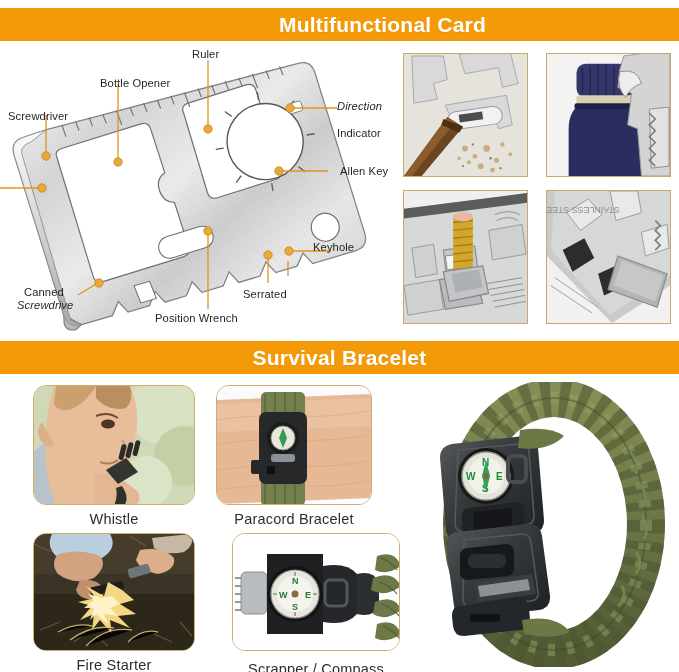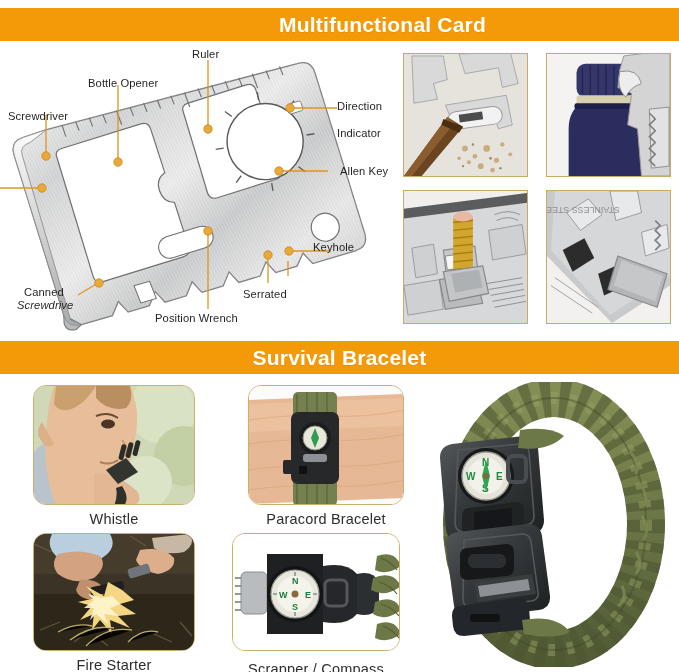--- a/index.html
+++ b/index.html
@@ -223,23 +223,23 @@
         <circle cx="279" cy="138" r="4.2"></circle>
         <circle cx="289" cy="218" r="4.2"></circle>
         <circle cx="268" cy="222" r="4.2"></circle>
         <circle cx="208" cy="198" r="4.2"></circle>
         <circle cx="99" cy="250" r="4.2"></circle>
         <circle cx="42" cy="155" r="4.2"></circle>
       </g>
     </svg>
 
     <span class="lbl" style="left:8px;  top:77px;">Screwdriver</span>
-    <span class="lbl" style="left:88px; top:44px;">Bottle Opener</span>
+    <span class="lbl" style="left:100px; top:44px;">Bottle Opener</span>
     <span class="lbl" style="left:192px;top:15px;">Ruler</span>
-    <span class="lbl" style="left:337px;top:67px;">Direction</span>
+    <span class="lbl" style="left:337px;top:67px;font-style:italic;">Direction</span>
     <span class="lbl" style="left:337px;top:80px;margin-top:14px;">Indicator</span>
     <span class="lbl" style="left:340px;top:132px;">Allen Key</span>
     <span class="lbl" style="left:313px;top:208px;">Keyhole</span>
     <span class="lbl" style="left:243px;top:255px;">Serrated</span>
     <span class="lbl" style="left:155px;top:279px;">Position Wrench</span>
     <span class="lbl" style="left:24px; top:253px;">Canned</span>
     <span class="lbl" style="left:17px; top:266px;font-style:italic;">Screwdrive</span>
   </div>
 
   <div class="photo" style="left:403px; top:53px; width:125px; height:124px;">
@@ -395,21 +395,21 @@
           <rect x="86" y="58" width="5" height="16" rx="2" transform="rotate(14 88 66)"></rect>
           <rect x="93" y="56" width="5" height="16" rx="2" transform="rotate(14 95 64)"></rect>
           <rect x="100" y="54" width="5" height="16" rx="2" transform="rotate(14 102 62)"></rect>
         </g>
         <path d="M88 100 Q96 112 90 120 L80 120 Q84 110 82 102 Z" fill="#2e312b"></path>
       </svg>
     </div>
     <div class="caption" style="top:126px;">Whistle</div>
   </div>
 
-  <div class="tile" style="left:248px; top:385px; width:156px; height:145px;">
+  <div class="tile" style="left:216px; top:385px; width:156px; height:145px;">
     <div class="frame" style="width:156px; height:120px;">
       <svg width="156" height="120" viewBox="0 0 156 120" preserveAspectRatio="none">
         <rect width="156" height="120" fill="#fbfbfb"></rect>
         <path d="M0 14 L156 8 L156 112 L0 118 Z" fill="#e7b895"></path>
         <path d="M0 18 L156 12 L156 40 L0 46 Z" fill="#edc5a5" opacity="0.7"></path>
         <g stroke="#d8a378" stroke-width="1" opacity="0.6" fill="none">
           <path d="M0 34 q40 -6 78 -4 q40 2 78 -6"></path>
           <path d="M0 58 q40 -6 78 -4 q40 2 78 -6"></path>
           <path d="M0 84 q40 -6 78 -4 q40 2 78 -6"></path>
           <path d="M0 104 q40 -6 78 -4 q40 2 78 -6"></path>

